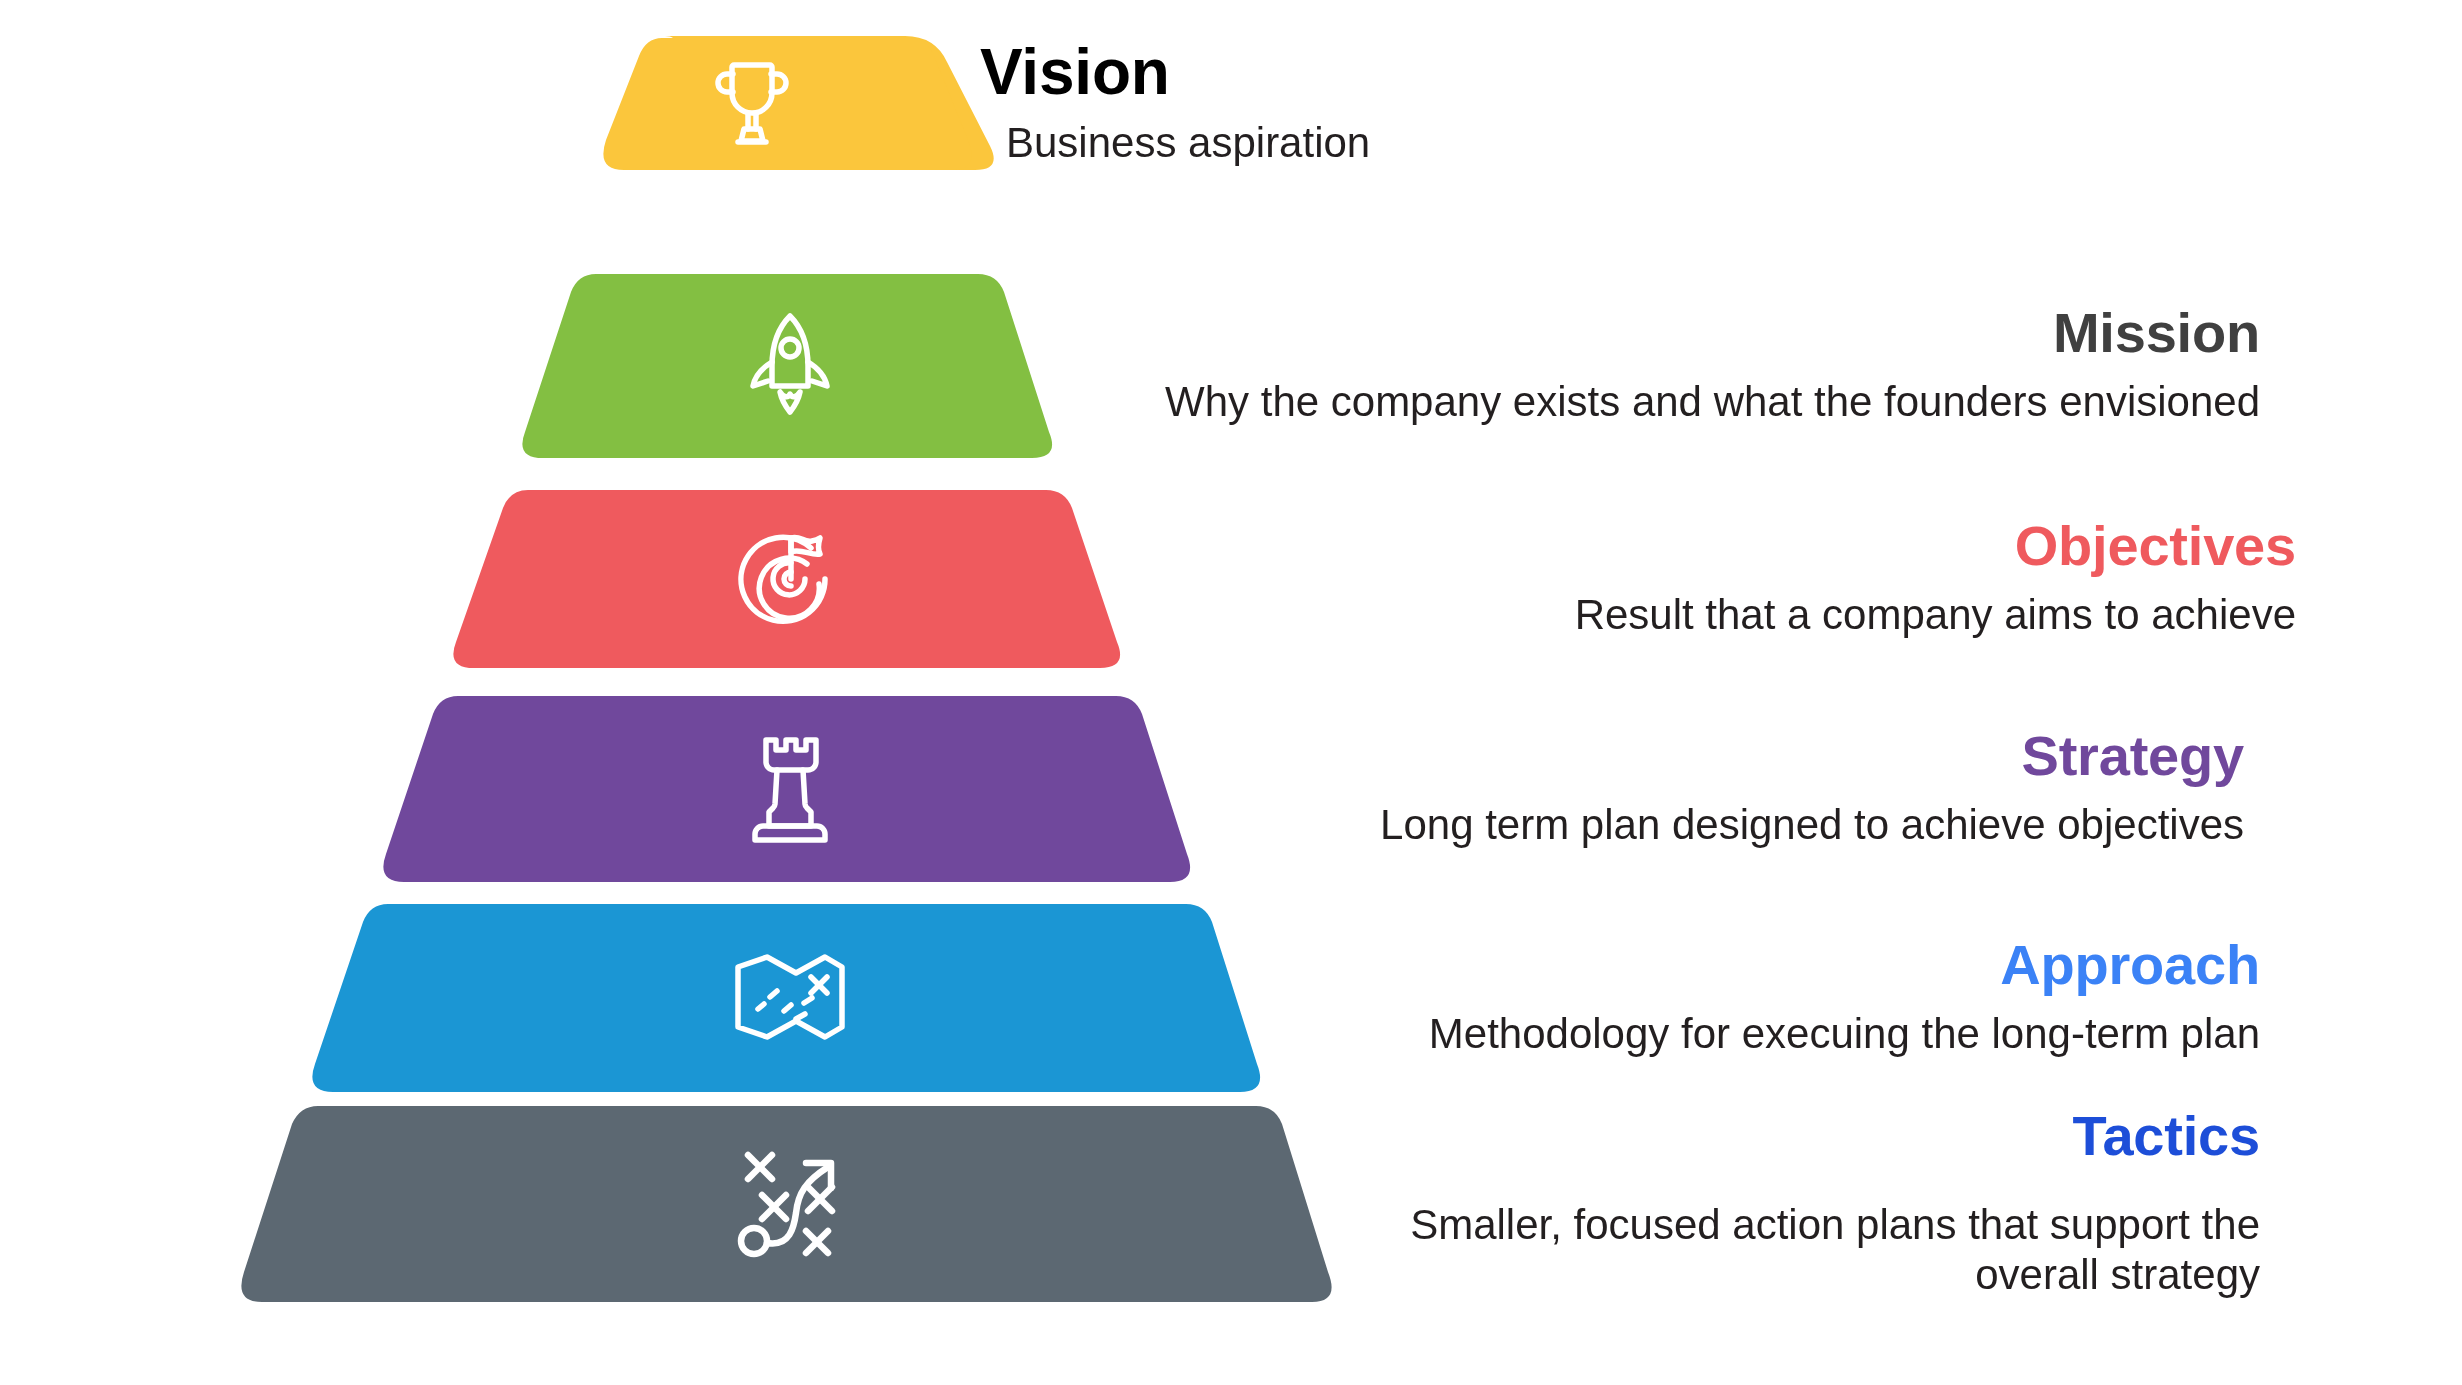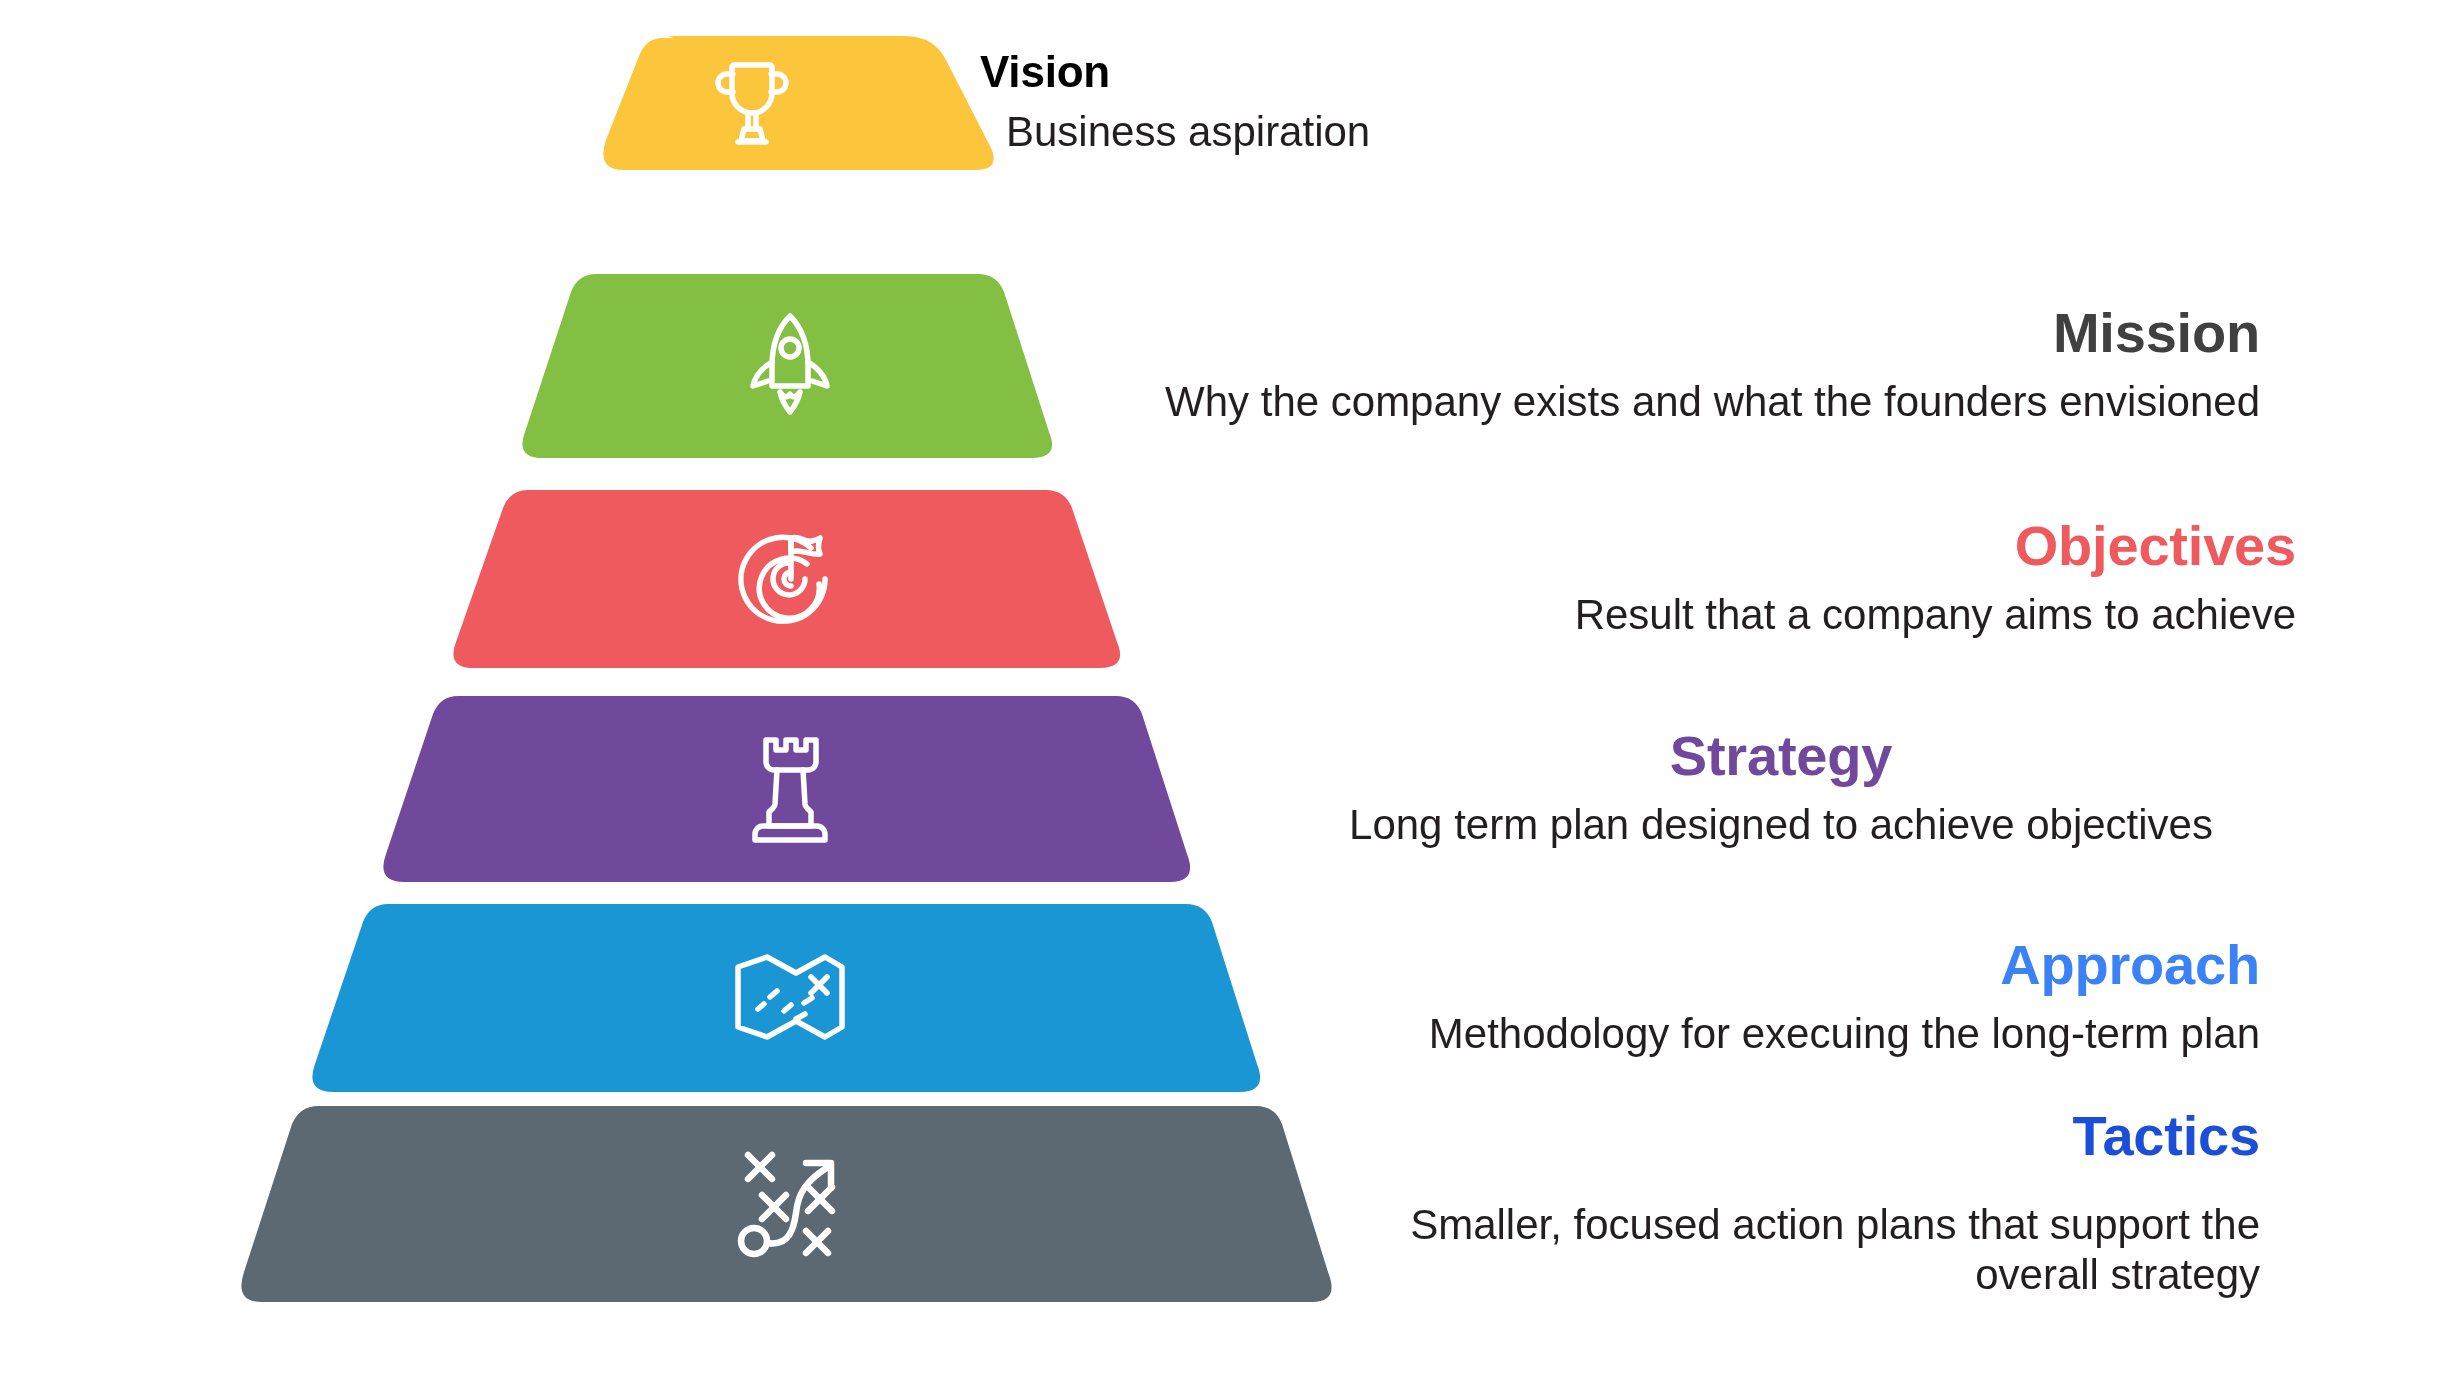--- a/index.html
+++ b/index.html
@@ -101,21 +101,21 @@
         <path d="M24 8 h36 a2 2 0 0 1 2 2 v26 a20 20 0 0 1 -40 0 v-26 a2 2 0 0 1 2 -2 z"></path>
         <path d="M23 17 h-6 a9 9 0 0 0 0 18 h6"></path>
         <path d="M61 17 h6 a9 9 0 0 1 0 18 h-6"></path>
         <line x1="38" y1="57" x2="38" y2="72"></line>
         <line x1="46" y1="57" x2="46" y2="72"></line>
         <path d="M31 84 l3 -12 h16 l3 12 z"></path>
         <line x1="28" y1="85" x2="56" y2="85"></line>
       </svg>
     </div>
     <div class="text-block" style="left:980px; width:1260px; align-items:flex-start; text-align:left;">
-      <div class="level-title" style="color:#000000; font-size:44px;">Vision</div>
+      <div class="level-title" style="color:#000000; font-size:64px;">Vision</div>
       <div class="level-desc" style="margin-top:12px; margin-left:26px;">Business aspiration</div>
     </div>
   </div>
 
   <div class="level" style="top:272px; height:186px;">
     <div class="shape-wrap">
       <svg viewBox="0 0 1470 186" preserveAspectRatio="none">
         <path d="M 596 2 Q 578 2 571 20 L 525 160 Q 515 186 543 186 L 1032 186 Q 1060 186 1049 160 L 1004 20 Q 997 2 978 2 Z" fill="#83BF42"></path>
       </svg>
     </div>
@@ -162,21 +162,21 @@
         <path d="M 458 2 Q 440 2 433 20 L 386 160 Q 376 188 404 188 L 1170 188 Q 1198 188 1187 160 L 1142 20 Q 1135 2 1116 2 Z" fill="#70489C"></path>
       </svg>
     </div>
     <div class="icon-layer" style="left:710px; width:160px;">
       <svg width="80" height="112" viewBox="0 0 80 112" fill="none" stroke="#ffffff" stroke-width="5.5" stroke-linecap="round" stroke-linejoin="round">
         <path d="M16 8 h10 v10 h10 v-10 h10 v10 h10 v-10 h10 v22 a8 8 0 0 1 -8 8 h-34 a8 8 0 0 1 -8 -8 z"></path>
         <path d="M27 38 l-2 34 a6 6 0 0 1 -2 4 l-4 4 v14 h42 v-14 l-4 -4 a6 6 0 0 1 -2 -4 l-2 -34"></path>
         <path d="M13 94 h54 a8 8 0 0 1 8 8 v6 h-70 v-6 a8 8 0 0 1 8 -8 z"></path>
       </svg>
     </div>
-    <div class="text-block" style="left:1256px; width:1050px;align-items:center;">
+    <div class="text-block" style="left:1194px; width:1050px;">
       <div class="level-title" style="color:#70489C;">Strategy</div>
       <div class="level-desc">Long term plan designed to achieve objectives</div>
     </div>
   </div>
 
   <div class="level" style="top:902px; height:190px;">
     <div class="shape-wrap">
       <svg viewBox="0 0 1470 190" preserveAspectRatio="none">
         <path d="M 388 2 Q 370 2 363 20 L 315 162 Q 305 190 333 190 L 1240 190 Q 1268 190 1257 162 L 1212 20 Q 1205 2 1186 2 Z" fill="#1B96D4"></path>
       </svg>

